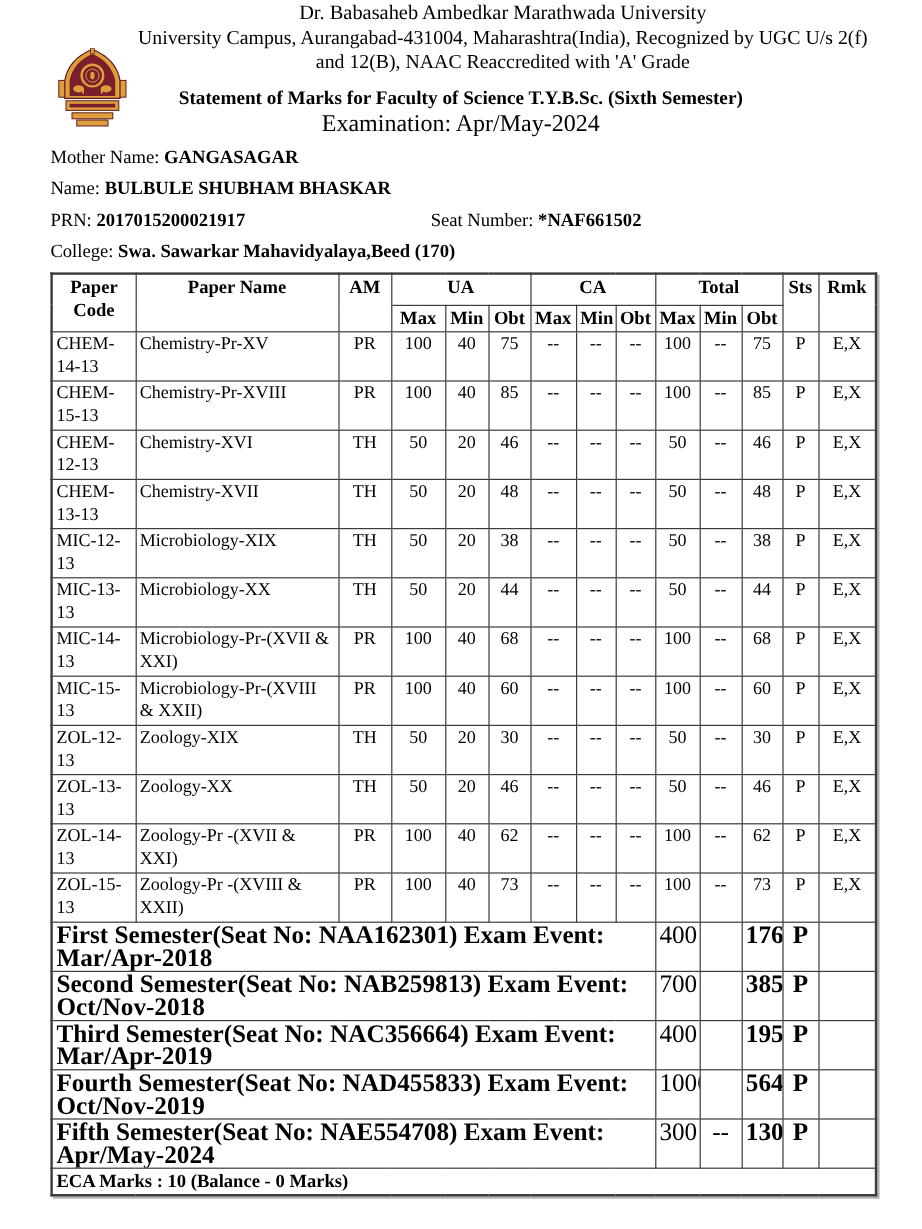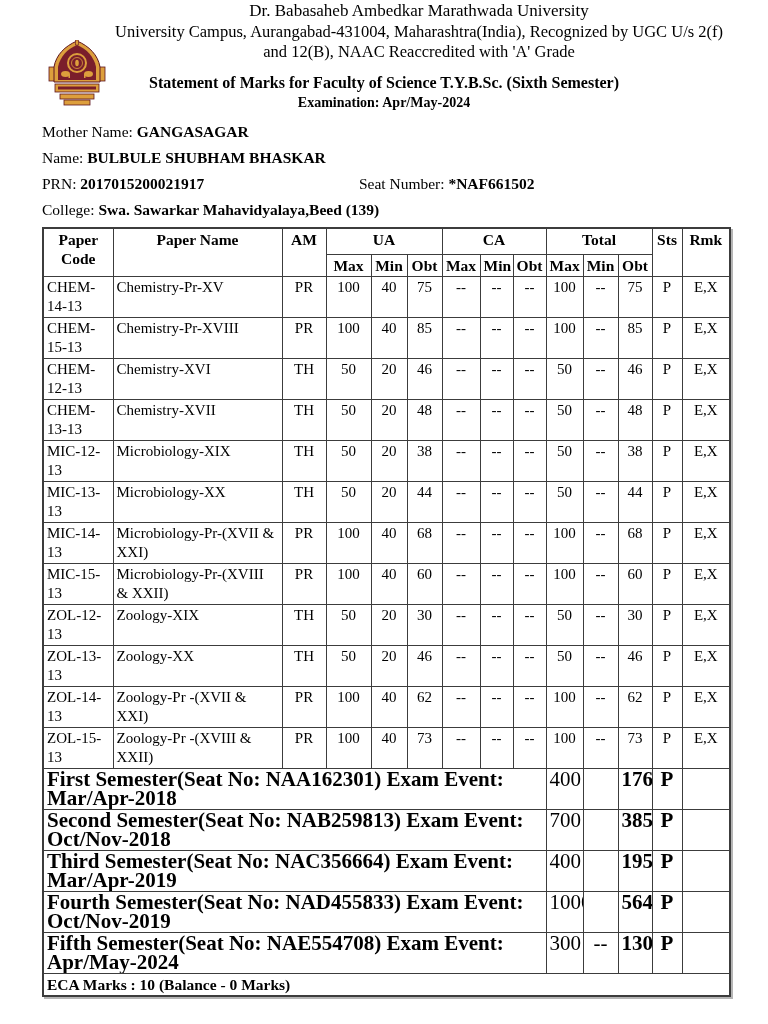--- a/index.html
+++ b/index.html
@@ -12,21 +12,21 @@
   }
   .page { position: relative; width: 768px; height: 1024px; overflow: hidden; }
 
   
   .header-top { position: relative; min-height: 70px; }
   .emblem { position: absolute; left: 48px; top: 40px; width: 58px; height: 66px; }
   .header-text { margin-left: 110px; margin-right: 40px; text-align: center; }
   .uni-name { font-size: 17px; line-height: 21px; }
   .uni-address { font-size: 16.5px; line-height: 20px; margin-top: 1px; }
   .statement-title { text-align: center; font-weight: bold; font-size: 16px; line-height: 20px; margin-top: 3px; }
-  .exam-line { text-align: center; font-weight: bold; font-size: 14px; line-height: 20px; }
+  .exam-line { text-align: center; font-weight: normal; font-size: 20px; line-height: 20px; }
 
   
   .student-info { margin: 6px 40px 0 42px; font-size: 15.5px; }
   .student-info .info-line { line-height: 26px; }
   .info-label { font-weight: normal; }
   .info-value { font-weight: bold; }
   .prn-group { display: inline-block; width: 313px; }
 
   
   table.marks {
@@ -114,21 +114,21 @@
         <span class="info-label">PRN:</span>
         <span class="info-value">2017015200021917</span>
       </span>
       <span>
         <span class="info-label">Seat Number:</span>
         <span class="info-value">*NAF661502</span>
       </span>
     </div>
     <div class="info-line">
       <span class="info-label">College:</span>
-      <span class="info-value">Swa. Sawarkar Mahavidyalaya,Beed (139)</span>
+      <span class="info-value">Swa. Sawarkar Mahavidyalaya,Beed (170)</span>
     </div>
   </div>
 
   <table class="marks">
     <colgroup>
       <col style="width:70px">
         <col style="width:169px">
         <col style="width:44px">
       <col style="width:45px">
         <col style="width:36px">

